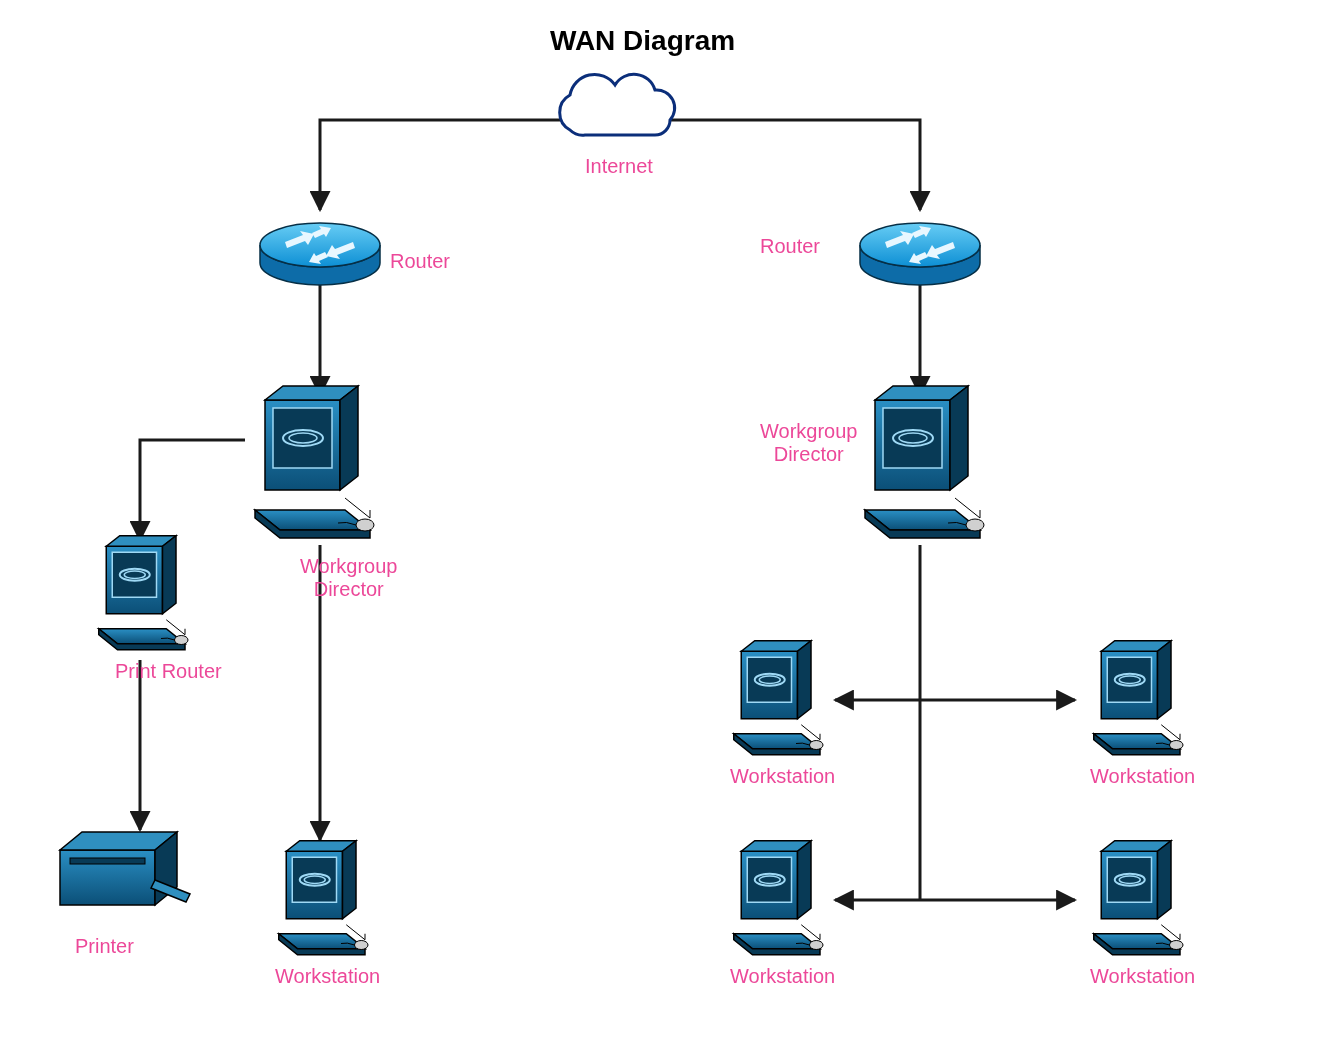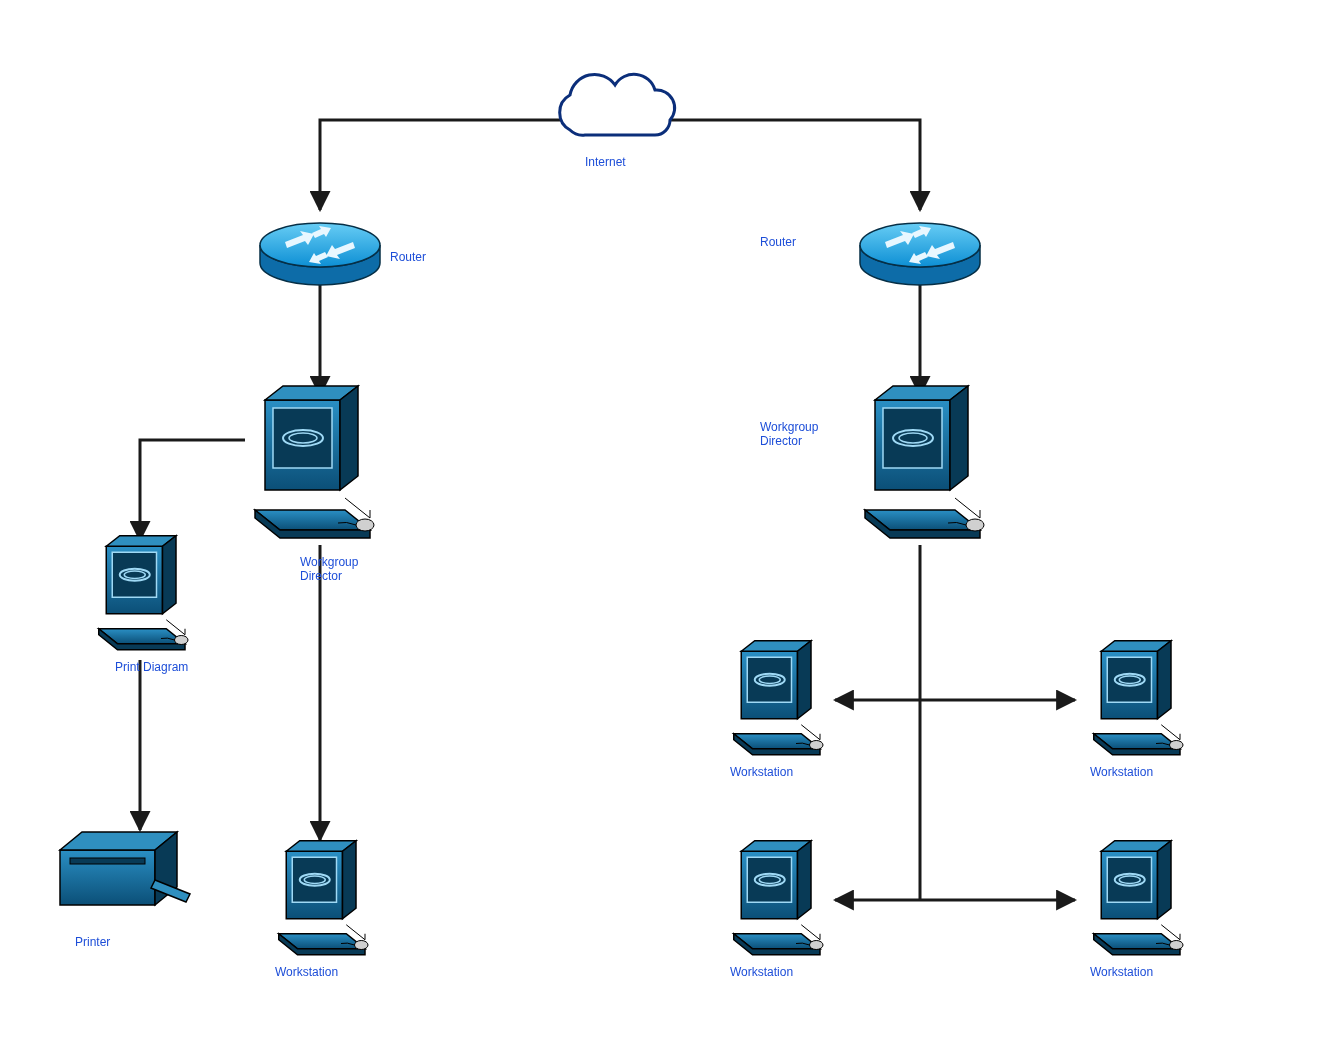--- a/index.html
+++ b/index.html
@@ -1,25 +1,26 @@
 <!DOCTYPE html>
 <html><head>
 <meta charset="utf-8">
 <style>
   html,body{margin:0;padding:0;background:#fff;font-family:Verdana,Geneva,sans-serif;}
   .canvas{position:relative;width:1331px;height:1041px;}
   .title{position:absolute;font-weight:bold;font-size:28px;color:#000;}
-  .lbl{position:absolute;font-size:12px;color:#1d4ed8;white-space:pre;}
+  .lbl{position:absolute;font-size:20px;color:#ec4899;white-space:pre;text-align:center;}
   svg{position:absolute;left:0;top:0;}
 </style>
 </head>
 <body>
 
 <div class="canvas">
 
+  <div class="title" style="left:550px;top:25px;">WAN Diagram</div>
 
   <svg width="1331" height="1041">
     <defs>
       <marker id="arrow" viewBox="0 0 10 10" refX="9" refY="5" markerWidth="7" markerHeight="7" orient="auto-start-reverse">
         <path d="M0,0 L10,5 L0,10 Z" fill="#1a1a1a"></path>
       </marker>
       <linearGradient id="routerTop" x1="0" y1="0" x2="0" y2="1">
         <stop offset="0%" stop-color="#67cdf5"></stop>
         <stop offset="100%" stop-color="#0d8fd4"></stop>
       </linearGradient>
@@ -178,20 +179,20 @@
       </g>
   </svg>
 
   <div class="lbl" style="left: 585px; top: 155px;">Internet</div>
   <div class="lbl" style="left: 390px; top: 250px;">Router</div>
   <div class="lbl" style="left: 760px; top: 235px;">Router</div>
   <div class="lbl" style="left: 300px; top: 555px;">Workgroup
 Director</div>
   <div class="lbl" style="left: 760px; top: 420px;">Workgroup
 Director</div>
-  <div class="lbl" style="left: 115px; top: 660px;">Print Diagram</div>
+  <div class="lbl" style="left: 115px; top: 660px;">Print Router</div>
   <div class="lbl" style="left: 75px; top: 915px; margin-top: 20px;">Printer</div>
   <div class="lbl" style="left: 275px; top: 965px;">Workstation</div>
   <div class="lbl" style="left: 730px; top: 765px;">Workstation</div>
   <div class="lbl" style="left: 1090px; top: 765px;">Workstation</div>
   <div class="lbl" style="left: 730px; top: 965px;">Workstation</div>
   <div class="lbl" style="left: 1090px; top: 965px;">Workstation</div>
 </div>
 
 </body></html>

